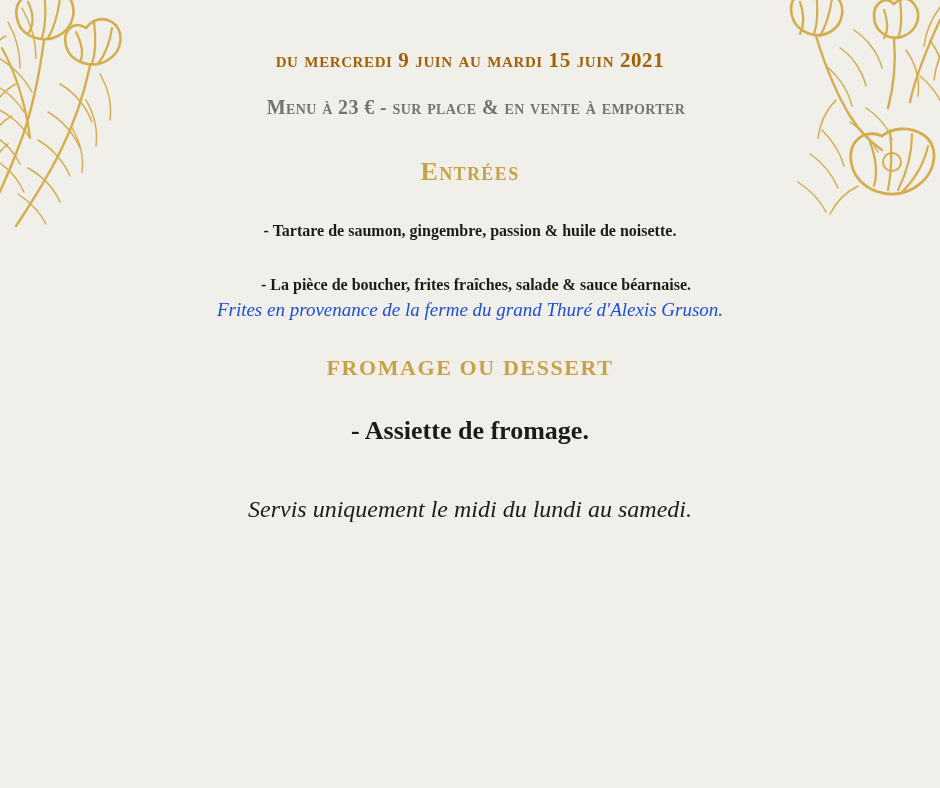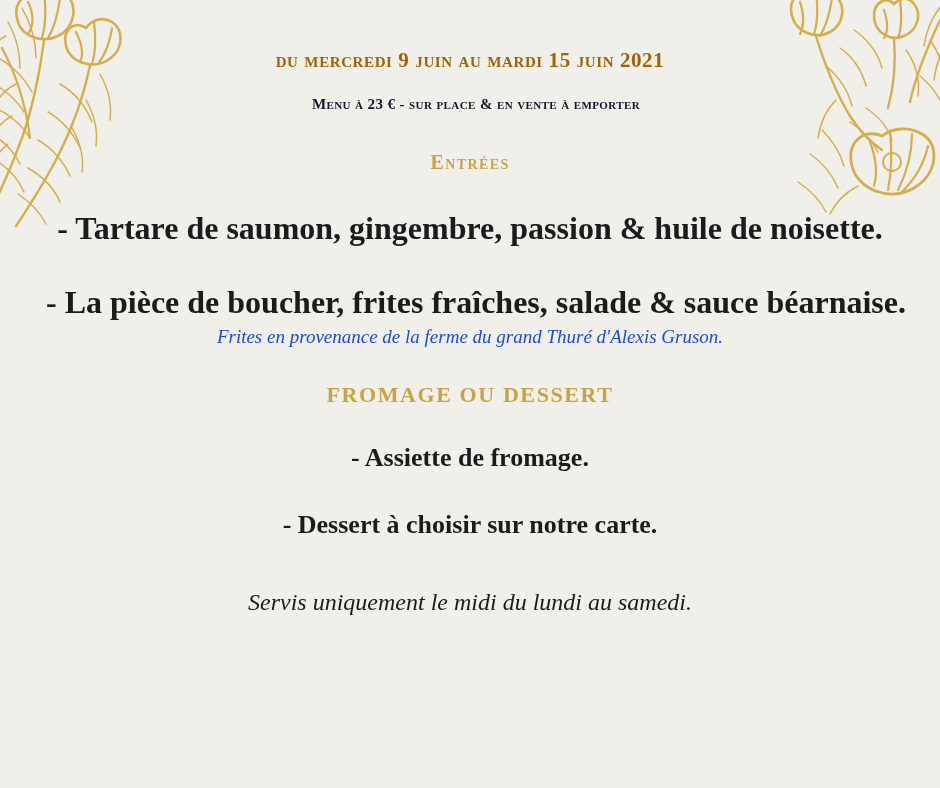--- a/index.html
+++ b/index.html
@@ -42,49 +42,49 @@
     color: #a16207;
     font-size: 21px;
     line-height: 1.2;
     margin: 0 0 22px 0;
   }
 
   .price-line {
     font-variant: small-caps;
     font-weight: bold;
     letter-spacing: 0.4px;
-    color: #0f172a;
-    font-size: 15px;
+    color: #737373;
+    font-size: 20px;
     line-height: 1.2;
     margin: 0 0 38px 12px;
   }
 
   .section-title {
     font-variant: small-caps;
     font-weight: bold;
     color: #c6a348;
-    font-size: 20px;
+    font-size: 26px;
     letter-spacing: 1.4px;
     margin: 0 0 34px 0;
   }
   .section-title.plat {
     letter-spacing: 2.6px;
     margin-bottom: 38px;
     margin-top: 12px;
   }
   .section-title.fromage {
     font-size: 22px;
     letter-spacing: 1.6px;
     margin-top: 4px;
     margin-bottom: 34px;
   }
 
   .dish {
     font-weight: bold;
-    font-size: 32px;
+    font-size: 16px;
     line-height: 1.25;
     margin: 0 0 34px 0;
     color: #1b1b1b;
   }
   .dish.tight { margin-bottom: 4px; padding-left: 12px; }
   .dish .dot-gold { color: #c6a348; }
 
   .dish-note {
     font-style: italic;
     font-size: 19px;
@@ -204,20 +204,19 @@
   <p class="price-line">Menu à 23 € - sur place &amp; en vente à emporter</p>
 
   <h2 class="section-title">Entrées</h2>
   <p class="dish">- Tartare de saumon, gingembre, passion &amp; huile de noisette.</p>
 
   <p class="dish tight">- La pièce de boucher, frites fraîches, salade &amp; sauce béarnaise.</p>
   <p class="dish-note">Frites en provenance de la ferme du grand Thuré d'Alexis Gruson.</p>
 
   <h2 class="section-title fromage">FROMAGE OU DESSERT</h2>
   <p class="dish small">- Assiette de fromage.</p>
-  <p class="dish small">- Dessert à choisir sur notre carte.</p>
 
   <div class="footer-block">
     <p class="footer-main">Servis uniquement le midi du lundi au samedi.</p>
 
   </div>
 
 </main>
 
 </body></html>

